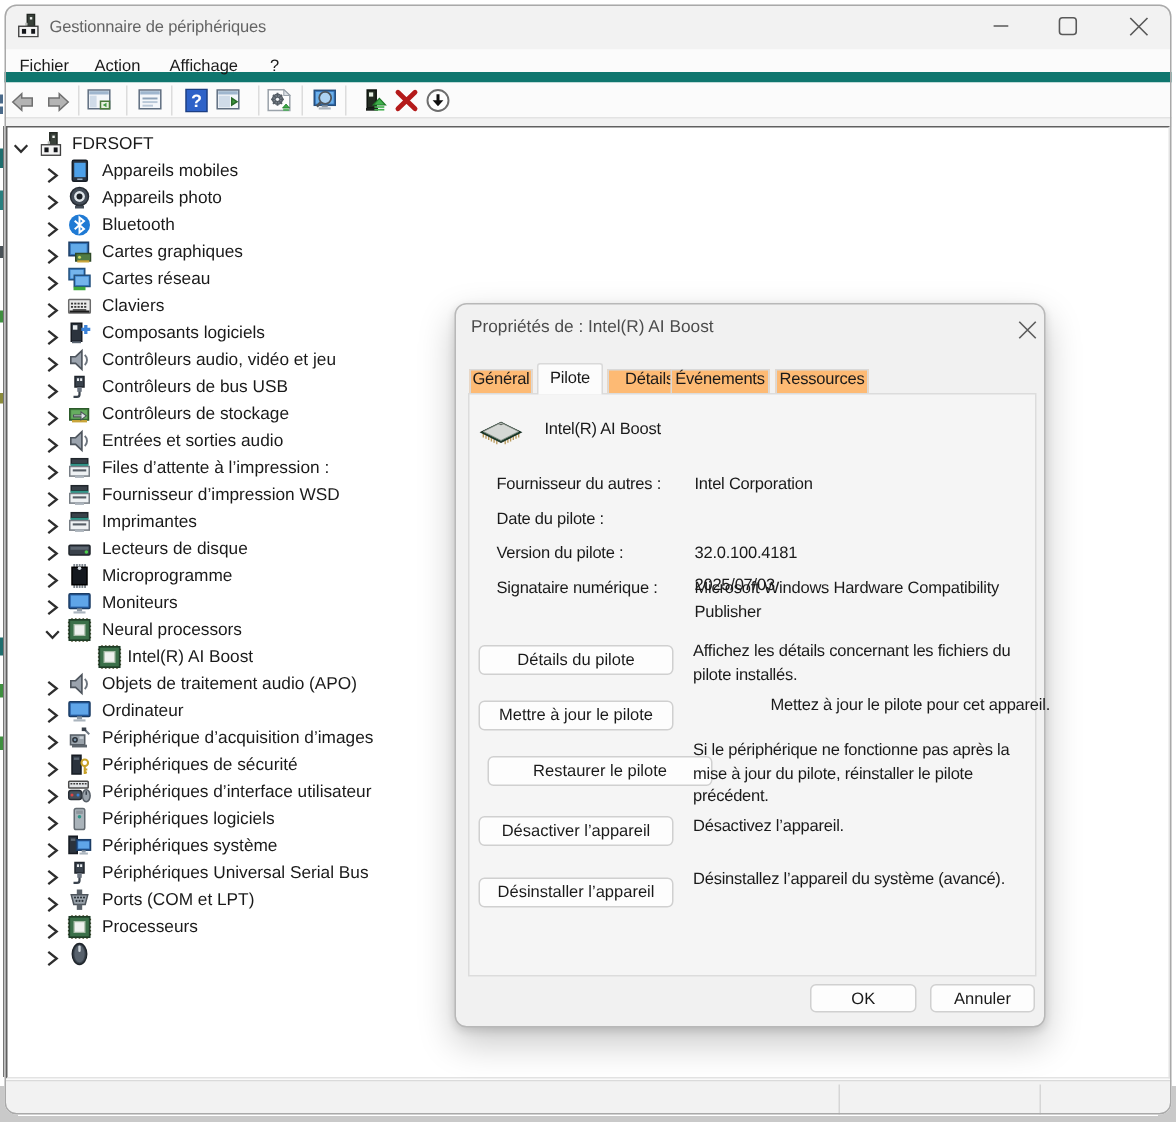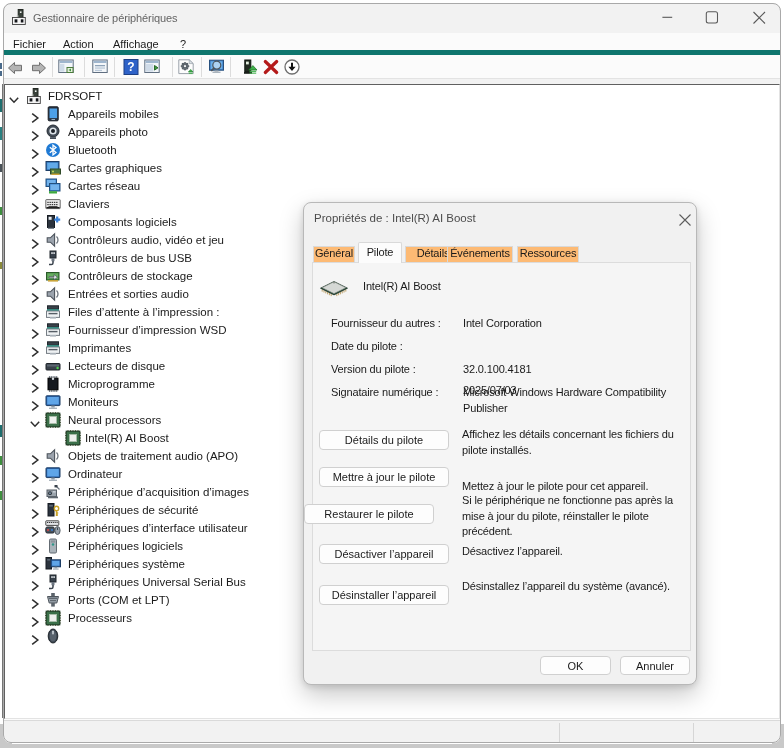--- a/index.html
+++ b/index.html
@@ -9,21 +9,21 @@
 #win { position:absolute; left:3px; top:3px; width:778px; height:740px;
   border-radius:8px; background:#fbfbfb; }
 #winborder { position:absolute; left:3px; top:3px; width:778px; height:740px;
   border:1px solid #a9a9a9; border-radius:8px; z-index:40; pointer-events:none; }
 #titlebar { position:absolute; left:0; top:0; width:100%; height:30px;
   background:#f2f2f2; border-radius:8px 8px 0 0; }
 #titleicon { position:absolute; left:9px; top:6px; }
 #titletxt { position:absolute; left:30px; top:9px; font-size:11px; letter-spacing:-0.1px; color:#646464; }
 .capbtn { position:absolute; top:0; width:30px; height:30px; }
 #menubar { position:absolute; left:0; top:30px; width:100%; height:22px;
-  background:#fbfbfb; border-bottom:5px solid #0f766e; }
+  background:#fbfbfb; border-bottom:7px solid #0f766e; }
 .mi { position:absolute; top:5px; font-size:11px; color:#1a1a1a; }
 #toolbar { position:absolute; left:0; top:52px; width:100%; height:23px; background:#fbfbfb; }
 .tbi { position:absolute; }
 .tbsep { position:absolute; top:2px; height:20px; width:1px; background:#dcdcdc; }
 #tgap { position:absolute; left:0; top:75px; width:100%; height:7px; background:#f2f2f2;
   border-top:1px solid #e3e3e3;}
 #tree { position:absolute; left:1px; top:81px; width:776px; height:635px;
   background:#ffffff; border-top:1px solid #606060; border-left:1px solid #606060;
   border-right:1px solid #e3e3e3; border-bottom:1px solid #e3e3e3; }
 .trow { position:absolute; left:0; width:100%; height:18px; }
@@ -680,22 +680,22 @@
   <div class="dtxt" style="left:27px;top:136px;">Date du pilote :</div>
   <div class="dtxt" style="left:159px;top:136px;margin-top:44px;">2025/07/03</div>
   <div class="dtxt" style="left:27px;top:159px;">Version du pilote :</div>
   <div class="dtxt" style="left:159px;top:159px;">32.0.100.4181</div>
   <div class="dtxt" style="left:27px;top:182px;">Signataire numérique :</div>
   <div class="dtxt" style="left:159px;top:182px;width:240px;">Microsoft Windows Hardware Compatibility Publisher</div>
 
   <div class="dbtn" style="left:15px;top:227px;width:130px;height:20px;">Détails du pilote</div>
   <div class="dtxt" style="left:158px;top:224px;width:238px;">Affichez les détails concernant les fichiers du pilote installés.</div>
   <div class="dbtn" style="left:15px;top:264px;width:130px;height:20px;">Mettre à jour le pilote</div>
-  <div class="dtxt" style="left:158px;top:276px;width:238px;">Mettez à jour le pilote pour cet appareil.</div>
-  <div class="dbtn" style="left:0;top:301px;width:130px;height:20px;">Restaurer le pilote</div>
+  <div class="dtxt" style="left:158px;top:260px;width:238px;text-align:right;">Mettez à jour le pilote pour cet appareil.</div>
+  <div class="dbtn" style="left:21px;top:301px;width:150px;height:20px;">Restaurer le pilote</div>
   <div class="dtxt" style="left:158px;top:290px;width:230px;">Si le périphérique ne fonctionne pas après la mise à jour du pilote, réinstaller le pilote précédent.</div>
   <div class="dbtn" style="left:15px;top:341px;width:130px;height:20px;">Désactiver l’appareil</div>
   <div class="dtxt" style="left:158px;top:341px;width:238px;">Désactivez l’appareil.</div>
   <div class="dbtn" style="left:15px;top:382px;width:130px;height:20px;">Désinstaller l’appareil</div>
   <div class="dtxt" style="left:158px;top:376px;width:260px;">Désinstallez l’appareil du système (avancé).</div>
 
   <div class="dbtn" style="left:236px;top:453px;width:71px;height:19px;">OK</div>
   <div class="dbtn" style="left:316px;top:453px;width:70px;height:19px;">Annuler</div>
 </div>
 

